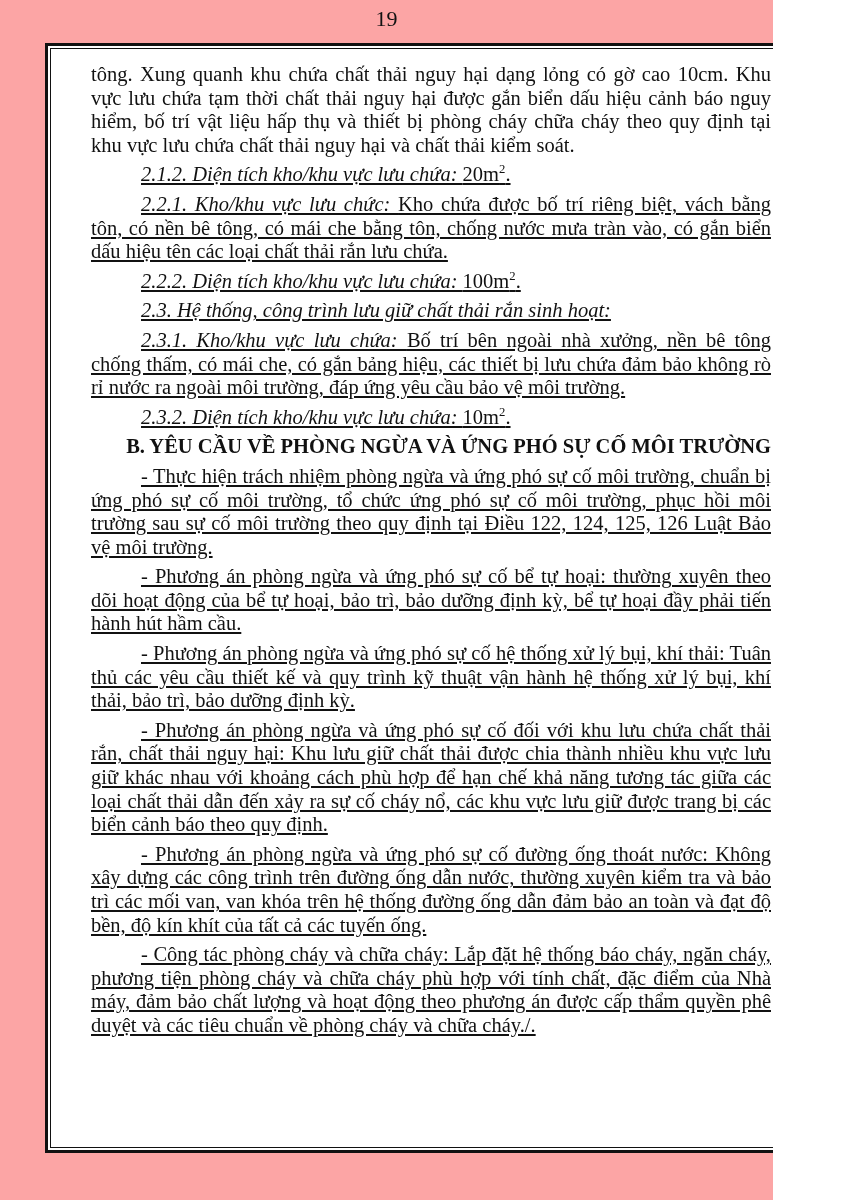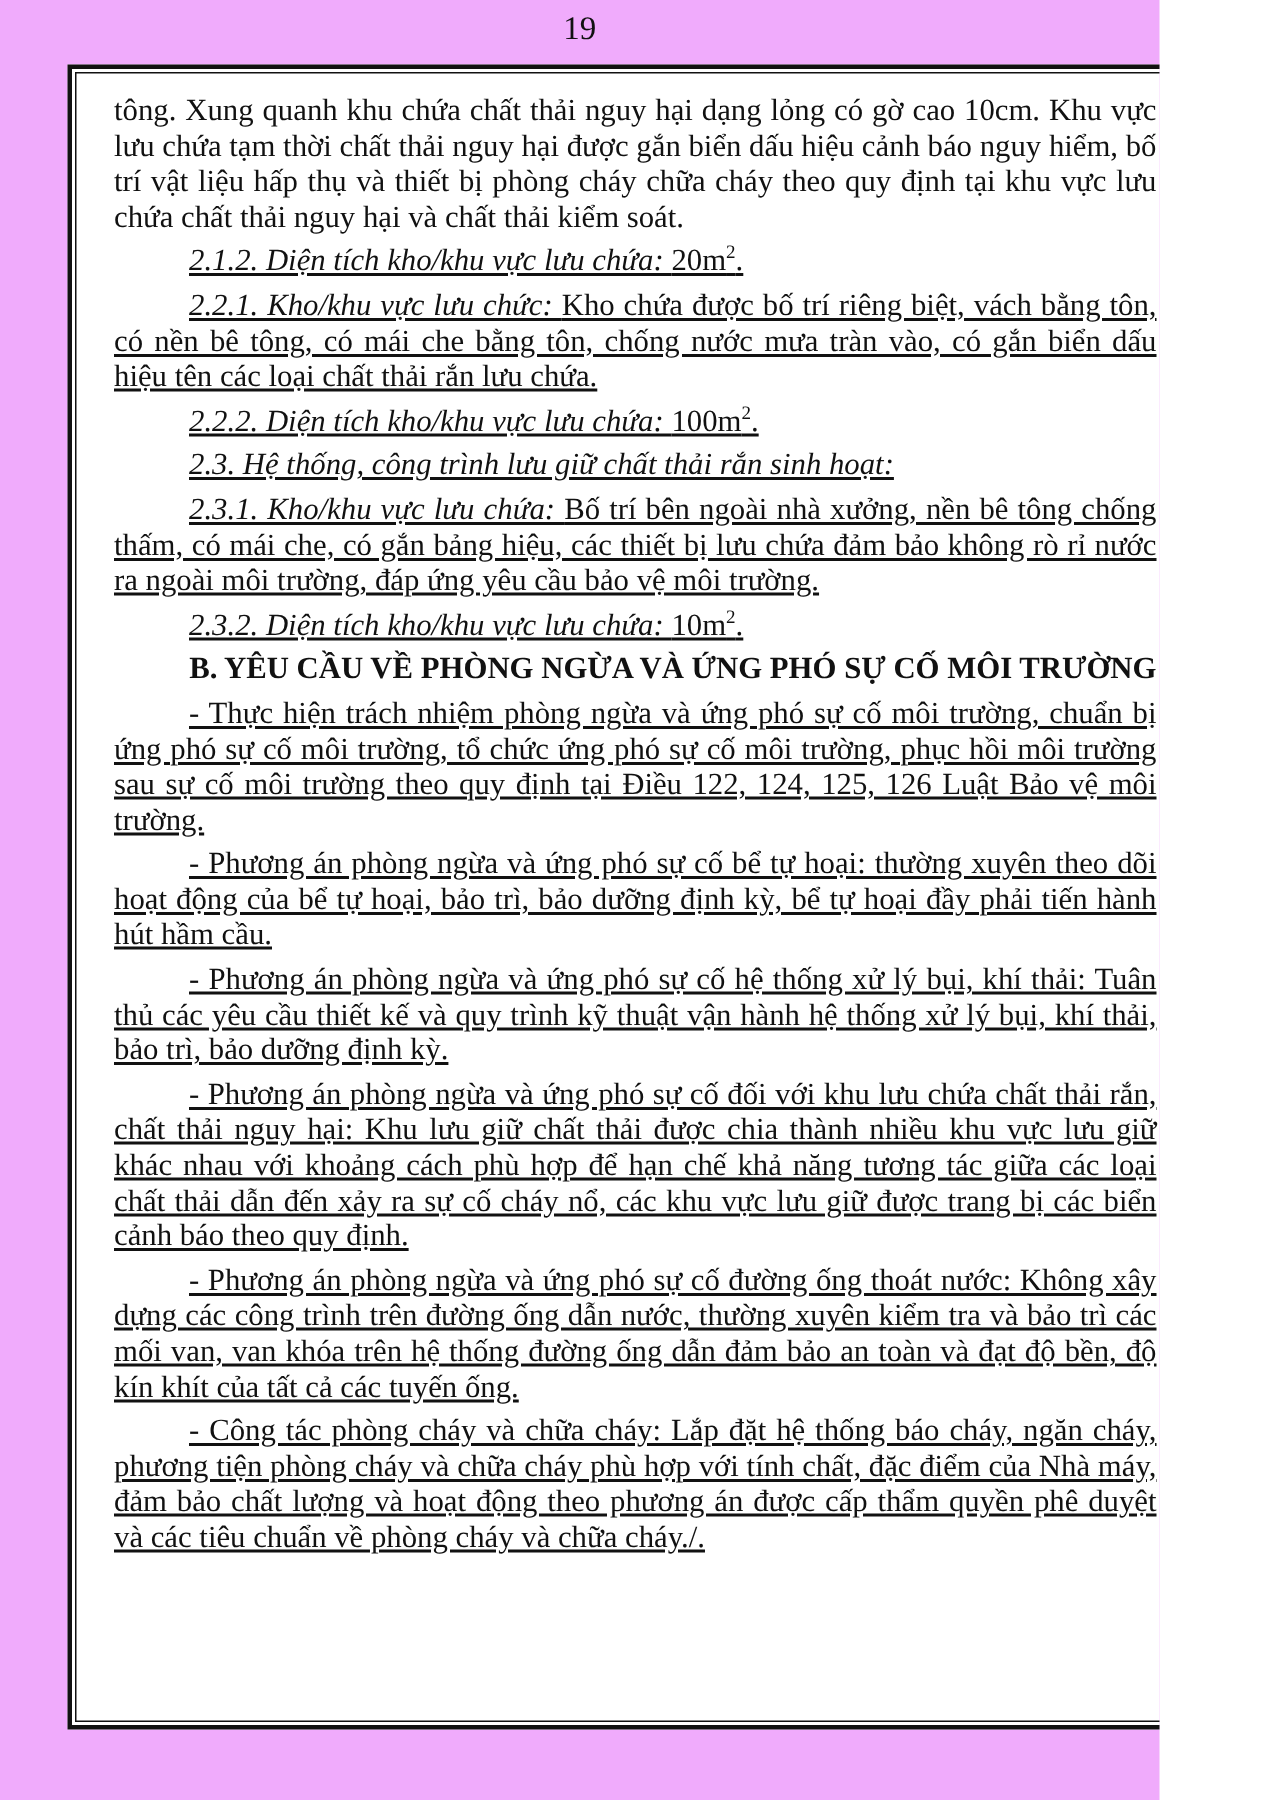--- a/index.html
+++ b/index.html
@@ -1,21 +1,21 @@
 <!DOCTYPE html>
 <html><head>
 <meta charset="utf-8">
 <style>
   * { margin: 0; padding: 0; box-sizing: border-box; }
   html, body { background: #ffffff; }
   .page {
     position: relative;
     width: 773px;
     height: 1200px;
-    background: #f0abfc;
+    background: #fca5a5;
     color: #111111;
     font-family: "Liberation Serif", "DejaVu Serif", serif;
     overflow: hidden;
   }
   .page-number {
     position: absolute;
     top: 6px;
     left: 0;
     width: 100%;
     text-align: center;
@@ -30,21 +30,21 @@
     width: 760px;
     height: 1110px;
     border: 3px solid #111111;
     padding: 2px;
     background: #ffffff;
   }
   .frame-inner {
     width: 100%;
     height: 100%;
     border: 1px solid #111111;
-    padding: 14px 28px 0 25px;
+    padding: 14px 28px 0 40px;
     overflow: hidden;
   }
   p.para {
     font-size: 20.5px;
     line-height: 23.6px;
     text-align: justify;
     margin: 0 0 6px 0;
     color: #111111;
   }
   p.para.indent { text-indent: 50px; text-decoration: underline; }

